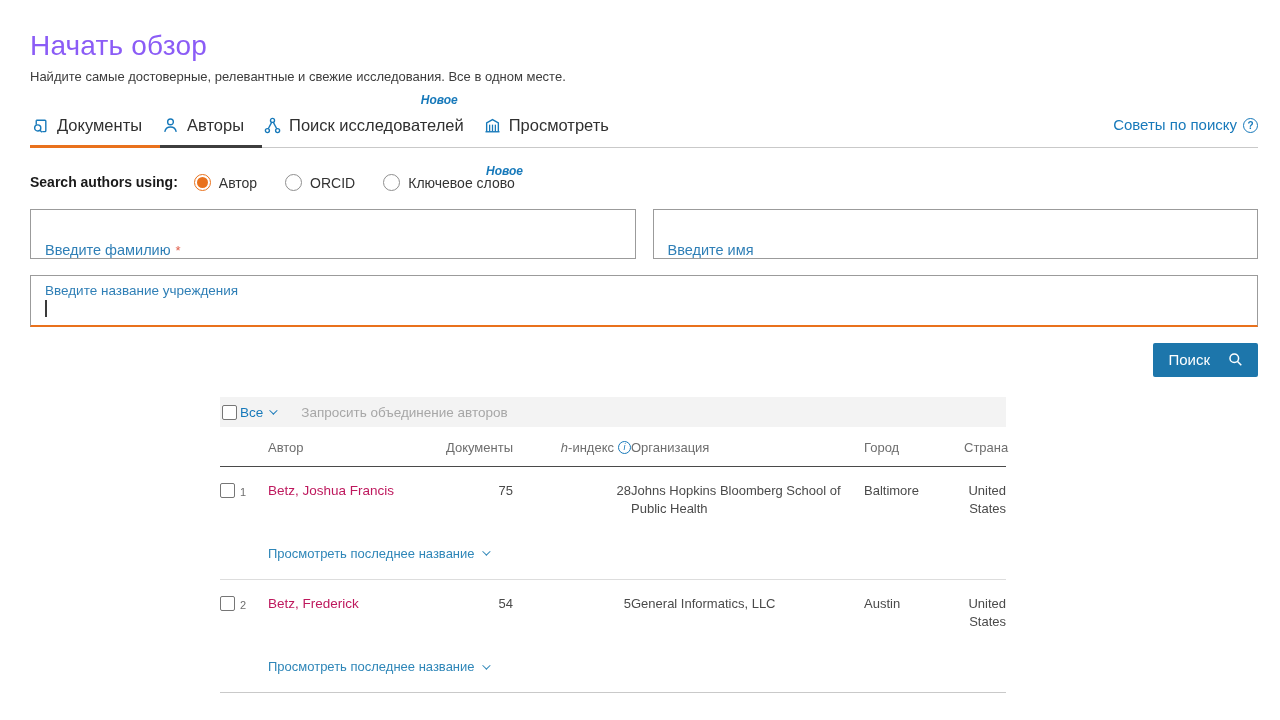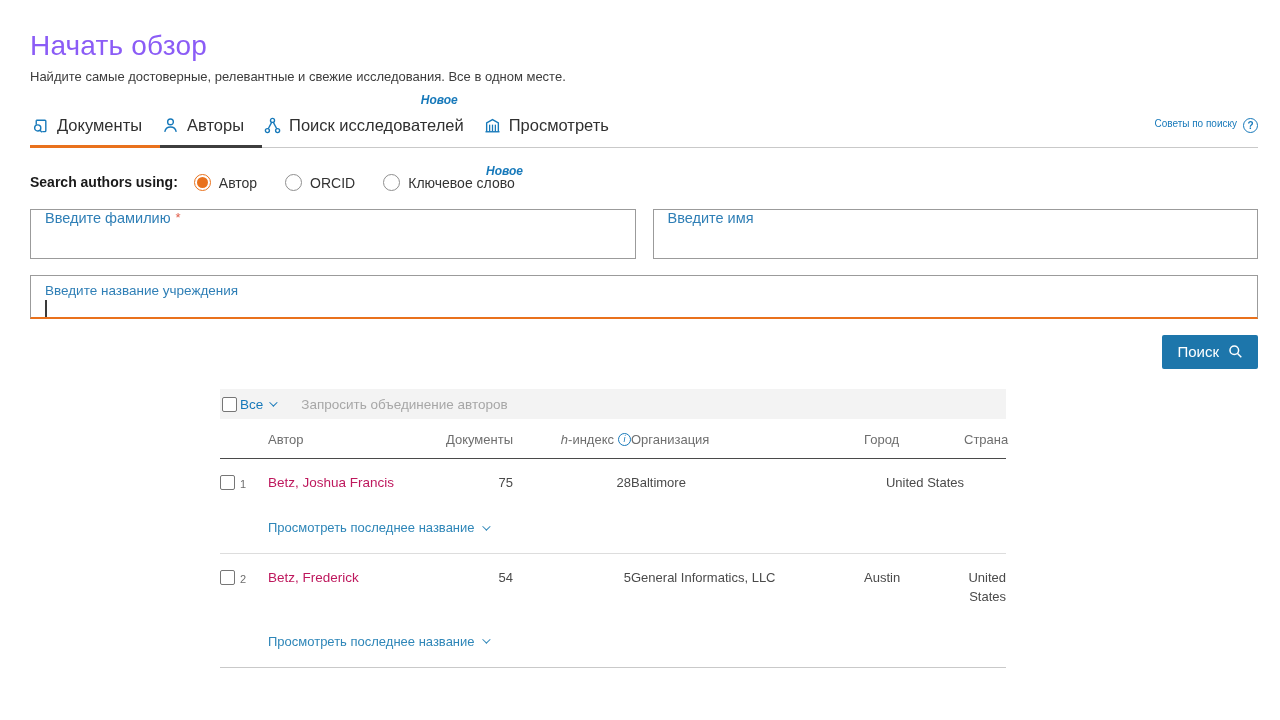--- a/index.html
+++ b/index.html
@@ -12,43 +12,43 @@
   .subtitle { font-size:13px; color:#3c3c3c; margin-top:7px; }
 
   
   .tabbar { display:flex; align-items:flex-end; margin-top:24px; border-bottom:1px solid #c9c9c9; position:relative; }
   .tab { display:flex; align-items:center; gap:8px; padding:8px 18px 12px 2px; font-size:16.5px; color:#303030; position:relative; cursor:pointer; }
   .tab .ticon { display:inline-flex; width:17px; height:17px; }
   .tab.active-orange::after, .tab.active-dark::after { content:""; position:absolute; left:0; right:0; bottom:-1px; height:3px; }
   .tab.active-orange::after { background:#e9711c; }
   .tab.active-dark::after { background:#3d3d3d; }
   .badge-new { position:absolute; top:-15px; right:24px; color:#1779ba; font-size:12px; font-style:italic; font-weight:bold; }
-  .help-link { margin-left:auto; display:flex; align-items:flex-start; gap:6px; color:#1779ba; font-size:10px; padding-bottom:14px; cursor:pointer; }
+  .help-link { margin-left:auto; display:flex; align-items:flex-end; gap:6px; color:#1779ba; font-size:15px; padding-bottom:14px; cursor:pointer; }
   .qcircle { width:15px; height:15px; border:1.2px solid #1779ba; border-radius:50%; display:inline-flex; align-items:center; justify-content:center; font-size:10px; font-weight:bold; color:#1779ba; }
   .qcircle::before { content:"?"; }
 
   
   .radio-row { margin-top:26px; display:flex; align-items:flex-start; font-size:14px; position:relative; }
   .radio-row .lbl { font-weight:bold; color:#1a1a1a; margin-right:16px; }
   .radio-opt { display:flex; align-items:center; gap:8px; margin-right:28px; color:#333; cursor:pointer; }
   .rb { width:17px; height:17px; border-radius:50%; border:1px solid #8f8f8f; background:#fff; display:inline-flex; align-items:center; justify-content:center; }
   .rb.sel { border-color:#e9711c; }
   .rb.sel::after { content:""; width:11px; height:11px; border-radius:50%; background:#e9711c; }
   .radio-badge { position:absolute; left:456px; top:-10px; color:#1779ba; font-size:12px; font-style:italic; font-weight:bold; }
 
   
   .fields-row { display:flex; gap:17px; margin-top:18px; }
-  .field { flex:1; height:50px; border:1px solid #9b9b9b; display:flex; align-items:flex-start; padding:0 14px; font-size:14.5px; color:#2f7fb6; background:#fff; }
+  .field { flex:1; height:50px; border:1px solid #9b9b9b; display:flex; align-items:flex-end; padding:0 14px; font-size:14.5px; color:#2f7fb6; background:#fff; }
   .req { color:#e05c48; margin-left:5px; font-size:13px; }
-  .field-full { margin-top:16px; height:44px; border:1px solid #9b9b9b; border-bottom:2px solid #e9711c; padding:7px 14px 8px; background:#fff; }
+  .field-full { margin-top:16px; height:52px; border:1px solid #9b9b9b; border-bottom:2px solid #e9711c; padding:7px 14px 8px; background:#fff; }
   .field-full .flabel { font-size:13.5px; color:#2f7fb6; display:block; }
   .caret { display:block; width:1.5px; height:17px; background:#3a3a3a; margin-top:2px; }
 
   .btn-row { margin-top:16px; text-align:right; }
-  .search-btn { display:inline-flex; align-items:center; gap:9px; background:#1d76ab; color:#fff; border:none; font-size:15px; padding:8px 15px 9px; border-radius:2px; cursor:pointer; font-family:inherit; }
+  .search-btn { display:inline-flex; align-items:center; gap:18px; background:#1d76ab; color:#fff; border:none; font-size:15px; padding:8px 15px 9px; border-radius:2px; cursor:pointer; font-family:inherit; }
 
   
   .results { width:786px; margin:20px 0 0 190px; }
   .toolbar { background:#f3f3f3; height:30px; display:flex; align-items:center; padding:0 10px 0 2px; font-size:13.5px; }
   .cb { width:15px; height:15px; border:1px solid #767676; background:#fff; border-radius:2px; flex:none; }
   .all-lbl { color:#1779ba; margin-left:3px; display:flex; align-items:center; gap:6px; cursor:pointer; }
   .chev { width:6px; height:6px; border-right:1.5px solid #1779ba; border-bottom:1.5px solid #1779ba; transform:rotate(45deg) translateY(-2px); display:inline-block; }
   .merge-lbl { color:#a7a7a7; margin-left:26px; }
 
   .grid-head, .grid-row { display:grid; grid-template-columns:48px 150px 95px 118px 233px 100px 42px; }
@@ -202,20 +202,21 @@
 
     <div class="row-group">
       <div class="grid-row">
         <span class="gc sel-cell">
           <span class="cb"></span>
           <span class="row-num">1</span>
         </span>
         <span class="gc author">Betz, Joshua Francis</span>
         <span class="gc right">75</span>
         <span class="gc right">28</span>
+        <span class="gc pad">Johns Hopkins Bloomberg School of Public Health</span>
         <span class="gc pad">Baltimore</span>
         <span class="gc right">United States</span>
       </div>
       <div class="expand-link">
         <span>Просмотреть последнее название</span>
         <span class="chev2"></span>
       </div>
     </div>
 
     <div class="row-group results-end">

